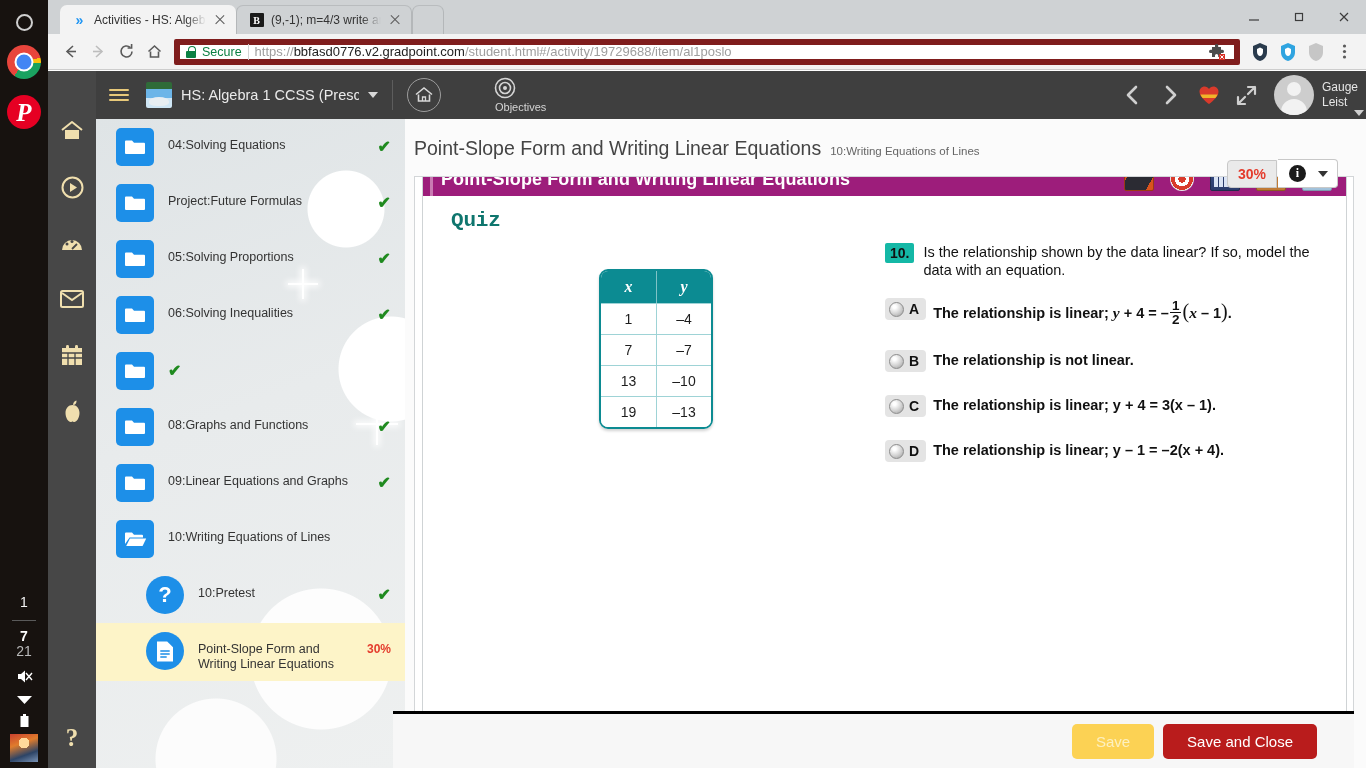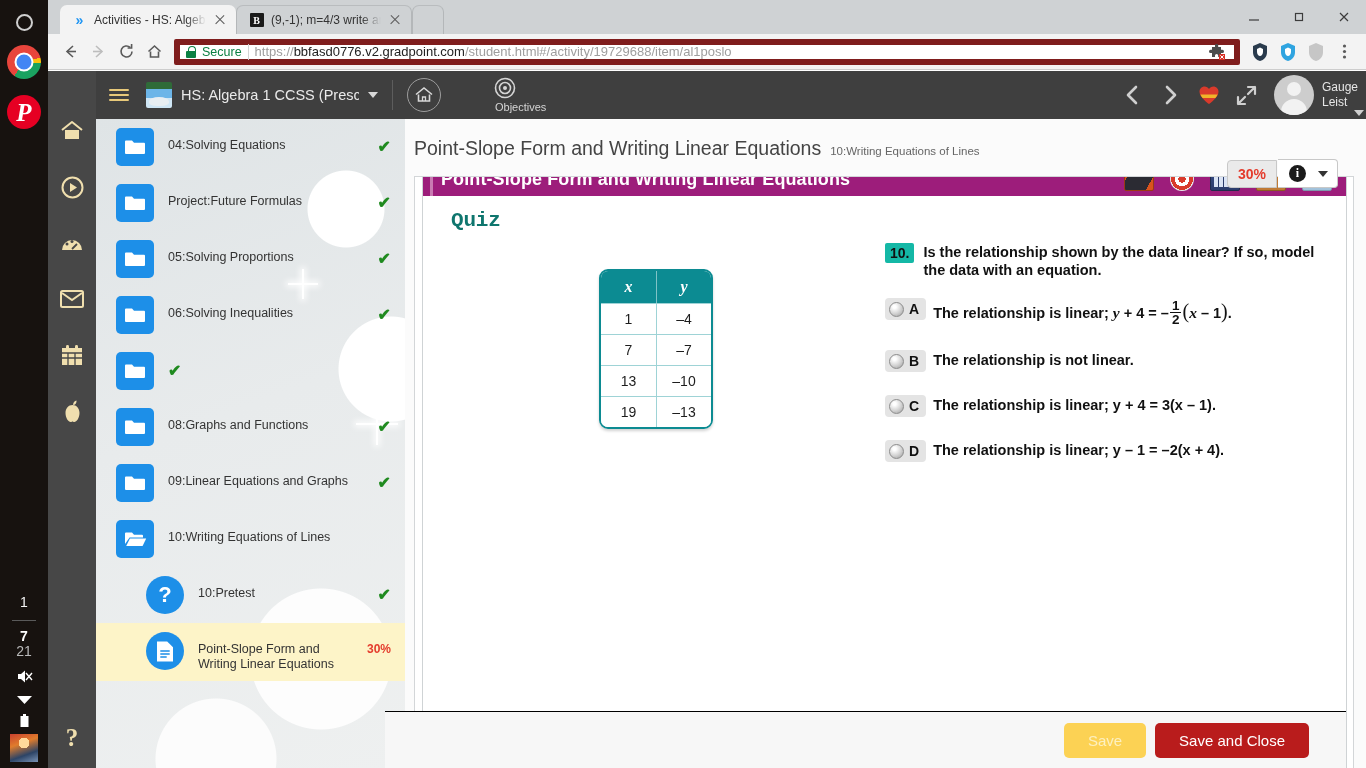--- a/index.html
+++ b/index.html
@@ -286,21 +286,21 @@
     background: #ffffff; text-align: center; font-size: 14px; color: #1d1d1d;
     padding: 7px 0; width: 55px; border-top: 1px solid #9ed3d6;
   }
   .data-table td + td { border-left: 1px solid #9ed3d6; }
 
   .q-row { display: flex; gap: 9px; align-items: flex-start; }
   .q-num {
     background: #14b8a6; color: #111; font-weight: bold; font-size: 14px;
     padding: 2px 5px; border-radius: 2px; flex: 0 0 auto;
   }
-  .q-text { font-size: 14.5px; font-weight: bold; color: #111; line-height: 18px; max-width: 398px; }
+  .q-text { font-size: 14.5px; font-weight: normal; color: #111; line-height: 18px; max-width: 398px; }
 
   .choices { margin-top: 19px; display: flex; flex-direction: column; gap: 23px; }
   .choice { display: flex; align-items: flex-start; gap: 0; }
   .choice-pill {
     background: #e4e4e4; border-radius: 4px; display: flex; align-items: center; gap: 5px;
     padding: 3px 7px 3px 4px; flex: 0 0 auto;
   }
   .radio {
     width: 15px; height: 15px; border-radius: 50%;
     background: radial-gradient(circle at 35% 30%, #ffffff 0 12%, #d2d2d2 55%, #9a9a9a 100%);
@@ -319,22 +319,22 @@
 
   .pager {
     position: absolute; right: 2px; bottom: 2px; display: flex; align-items: stretch;
     border: 1px solid #c9c9c9; background: #f0f0f0; border-radius: 2px; overflow: hidden;
   }
   .pager-cell { display: flex; align-items: center; justify-content: center; padding: 4px 8px; }
   .pager-cell + .pager-cell { border-left: 1px solid #d3d3d3; }
 
   
   .footer {
-    position: absolute; left: 337px; bottom: 0; width: 961px; height: 57px;
-    background: #f7f7f7; border-top: 1px solid #000000;
+    position: absolute; left: 345px; bottom: 0; width: 961px; height: 57px;
+    background: #f7f7f7; border-top: 3px solid #000000;
     display: flex; align-items: center; justify-content: flex-end; gap: 9px; padding-right: 37px;
   }
   .btn { border: none; border-radius: 5px; color: #fff; font-size: 15px; padding: 9px 24px; cursor: pointer;
     font-family: "Liberation Sans", sans-serif; }
   .btn-save { background: #fcd254; color: #fdf0c0; }
   .btn-save-close { background: #b91c1c; }
 </style>
 </head>
 <body>
 

